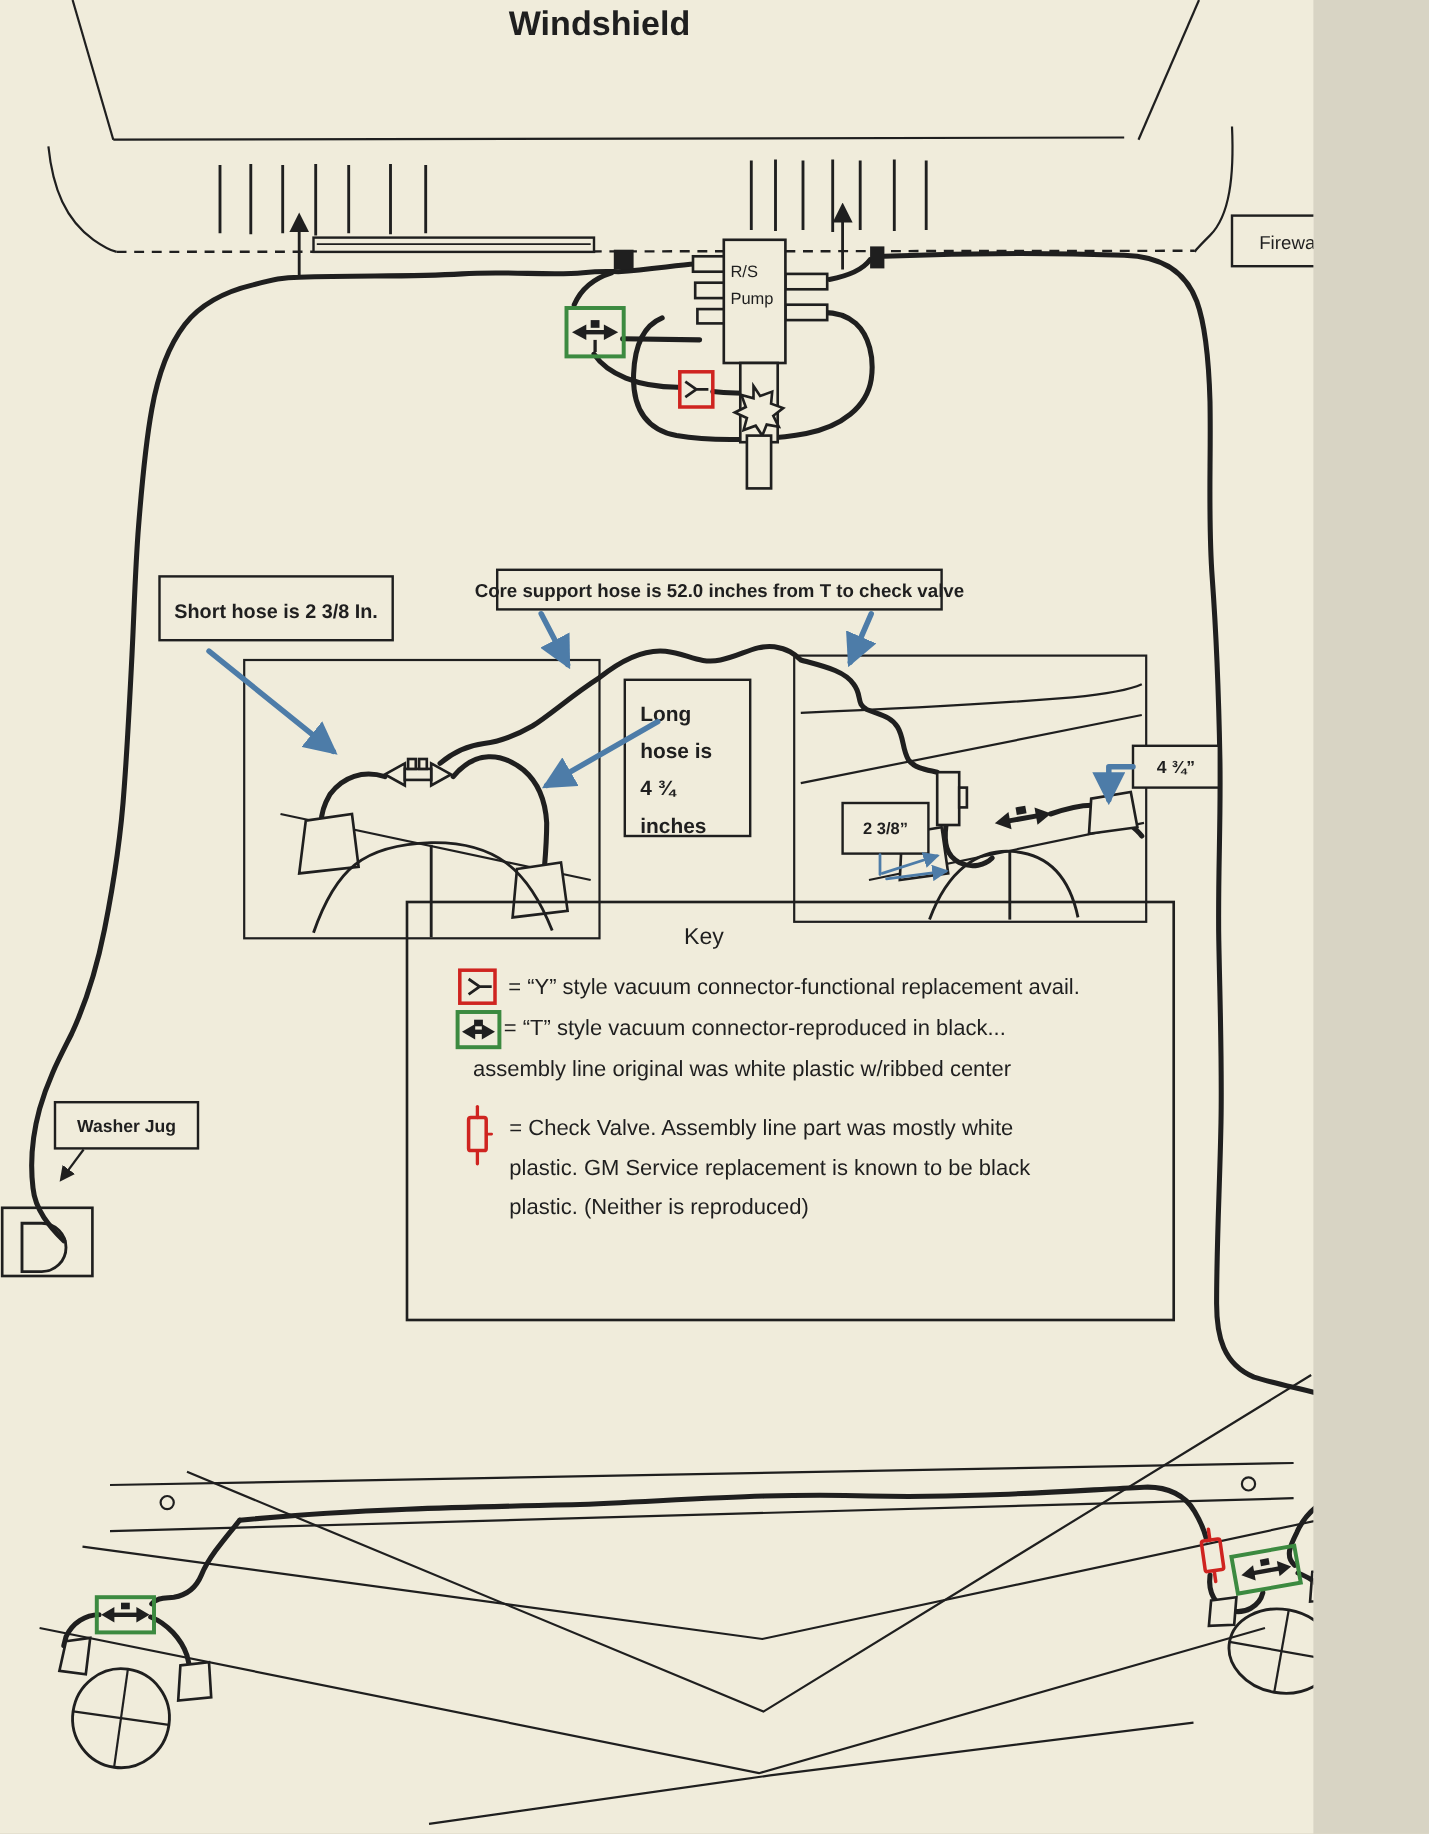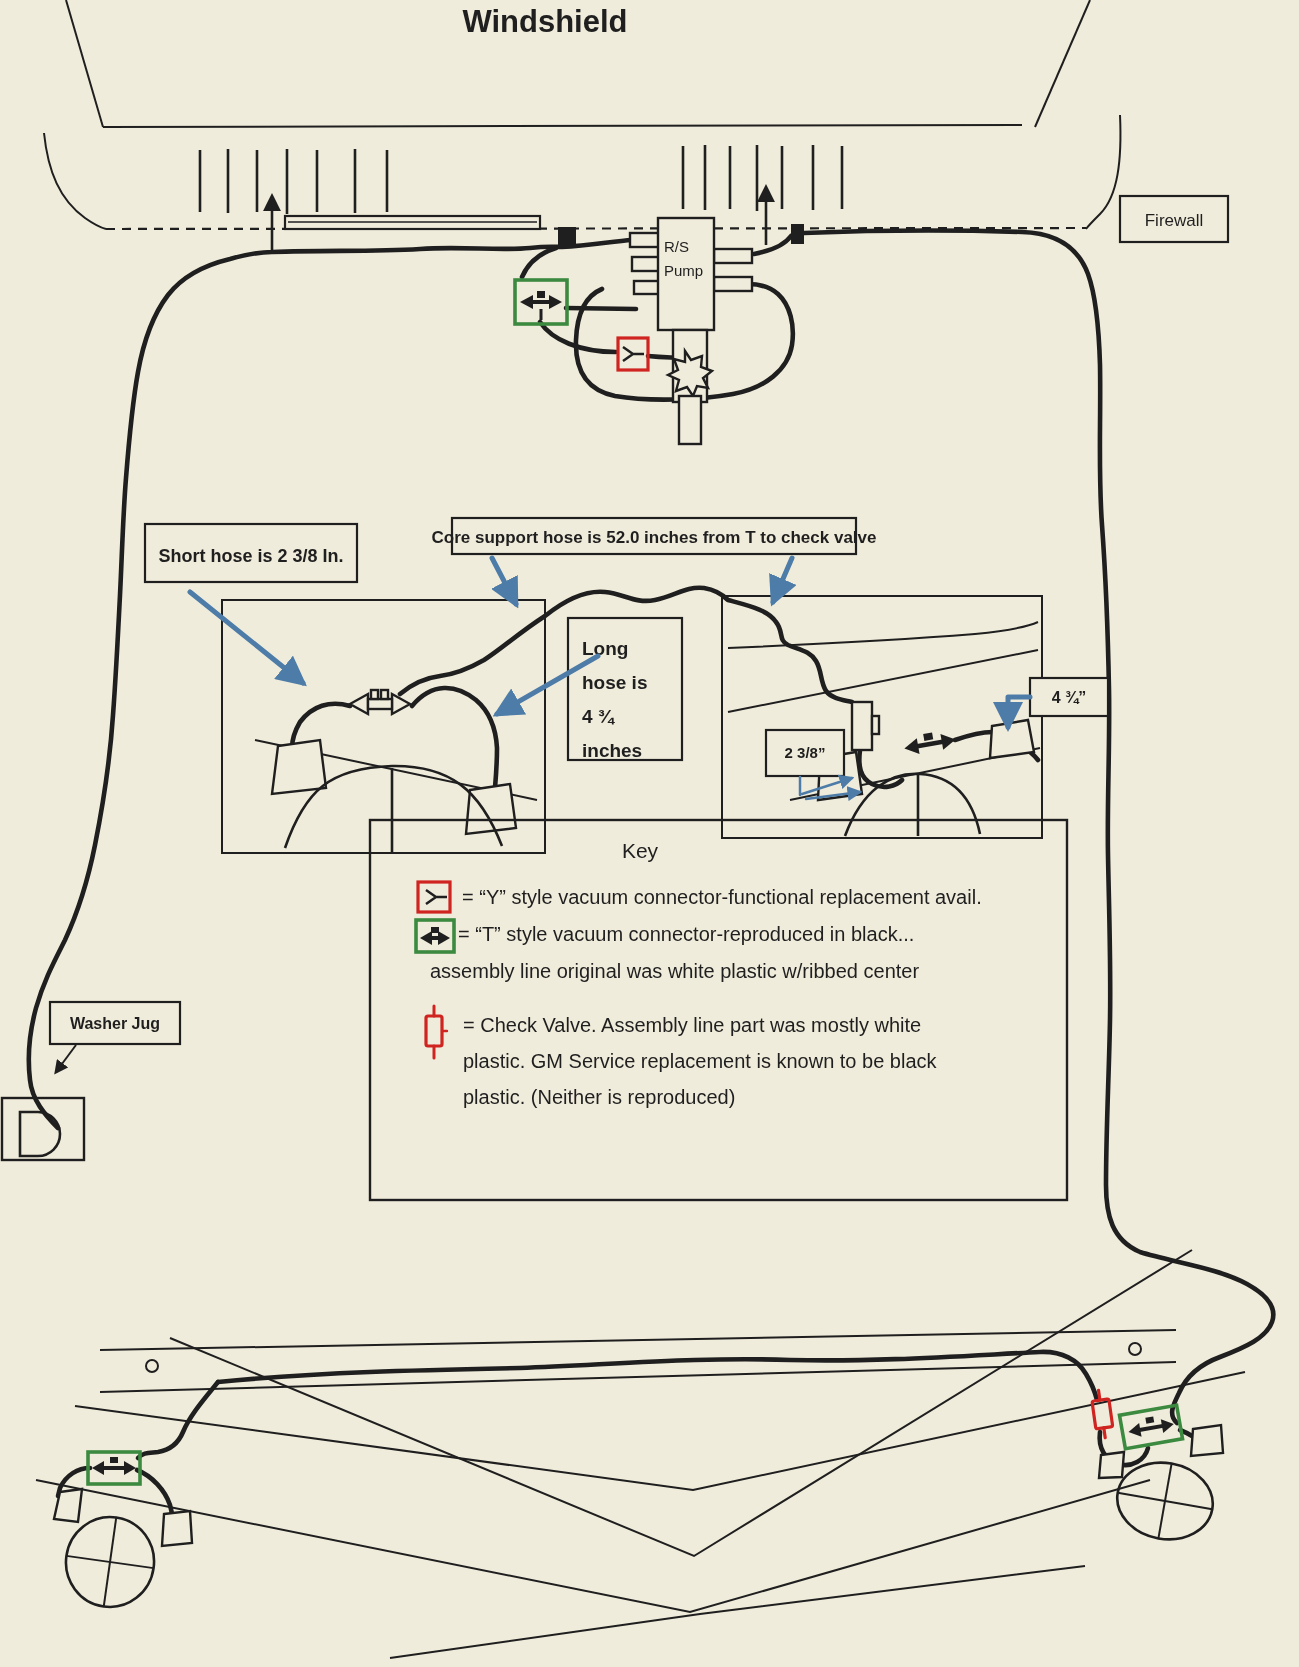--- a/index.html
+++ b/index.html
@@ -1,19 +1,19 @@
 <!DOCTYPE html>
 <html style="--paper: #f0ecdb; --ink: #1f1f1f; --green: #3c8a40; --red: #cf2420; --blue: #4d7ca8;"><head>
 <meta charset="utf-8">
 <style>
   :root{
     --paper:#f0ecdb; --ink:#1f1f1f; --green:#3c8a40; --red:#cf2420; --blue:#4d7ca8;
   }
   html,body{margin:0;padding:0;background:#d8d4c4;}
-  .page{width:1299px;height:1667px;position:relative;background:var(--paper);
+  .page{width:1194px;height:1667px;position:relative;background:var(--paper);
         font-family:"Liberation Sans",sans-serif;overflow:hidden;}
   svg{position:absolute;left:0;top:0;}
   .ink{stroke:var(--ink);fill:none;}
   .thin{stroke-width:2;}
   .med{stroke-width:2.6;}
   .hose{stroke:var(--ink);stroke-width:4.6;fill:none;stroke-linecap:round;stroke-linejoin:round;}
   .lbox{fill:var(--paper);stroke:var(--ink);stroke-width:2.2;}
   .paperfill{fill:var(--paper);stroke:var(--ink);stroke-width:2.4;}
   .solid{fill:var(--ink);stroke:none;}
   .greenbox{fill:none;stroke:var(--green);stroke-width:3.6;}

